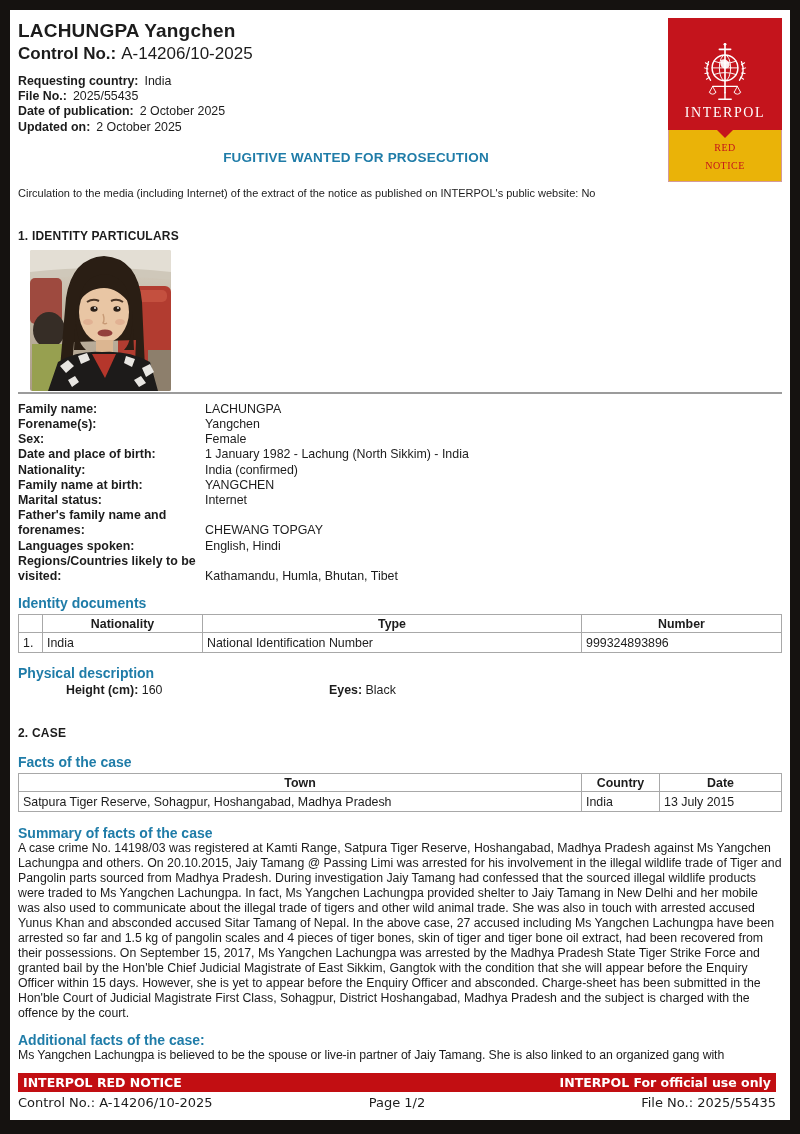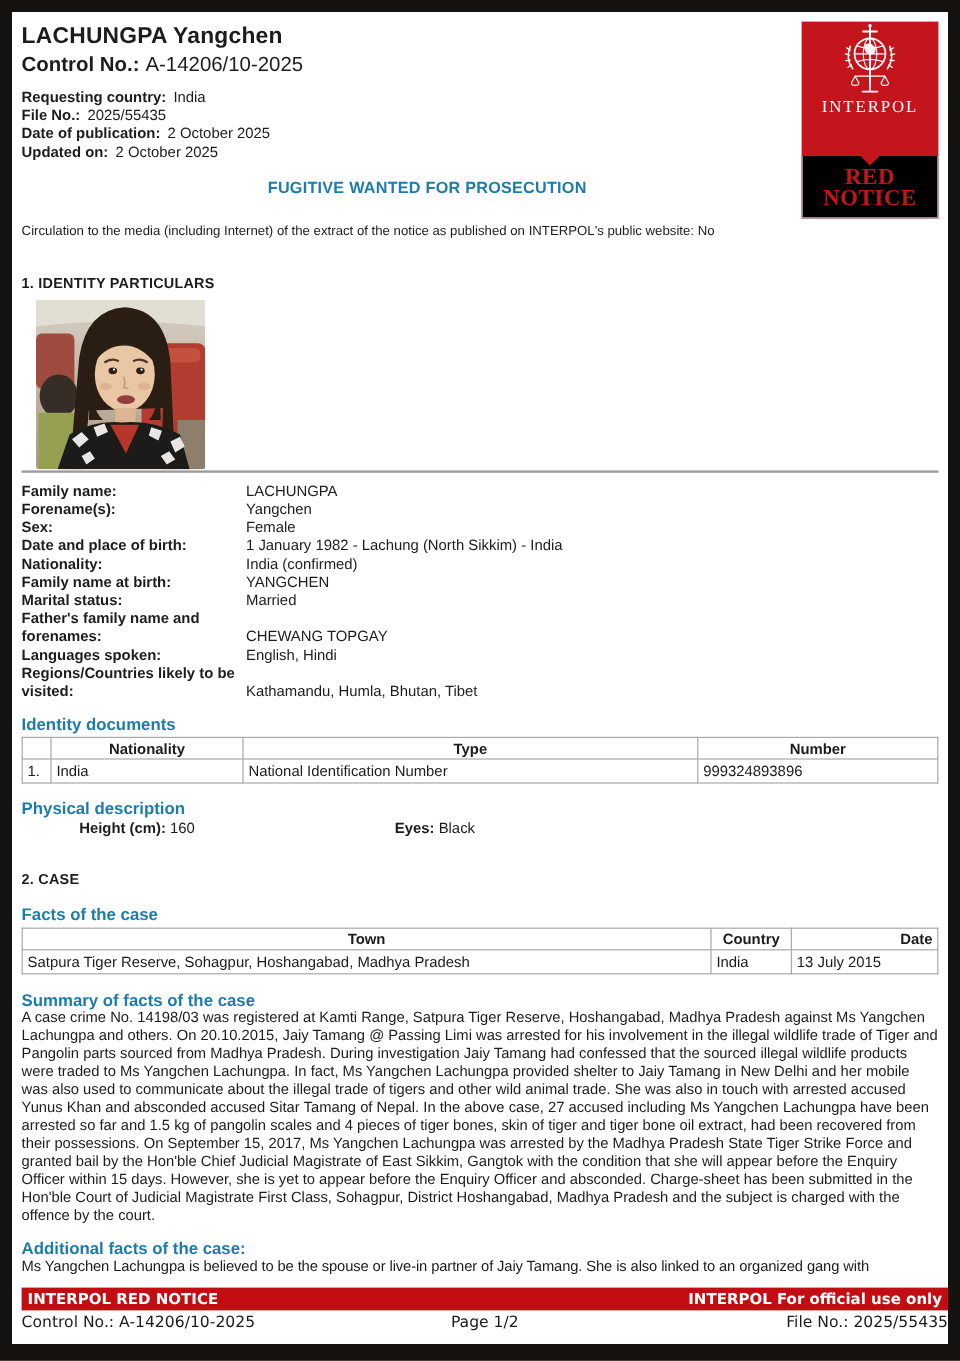--- a/index.html
+++ b/index.html
@@ -30,36 +30,36 @@
   .banner-wrap { margin-top:13px; margin-right:88px; text-align:center; }
   .banner { font-size:13.5px; font-weight:bold; color:var(--teal); letter-spacing:0.2px; }
 
   .circulation { margin-top:21px; font-size:11px; white-space:nowrap; overflow:hidden; }
 
   
   .badge { position:absolute; top:8px; right:8px; width:114px; height:164px; }
   .badge-red {
     height:112px; background:var(--badge-red);
     display:flex; flex-direction:column; align-items:center; justify-content:flex-start;
-    padding-top:0; position:relative;
+    padding-top:23px; position:relative;
   }
   .badge-brand {
     color:#fff; font-family:"Liberation Serif", serif;
     font-size:14px; letter-spacing:1.6px; margin-top:2px;
   }
   .badge-notch {
     position:absolute; left:50%; bottom:-8px; transform:translateX(-50%);
     width:0; height:0; border-left:8px solid transparent; border-right:8px solid transparent;
     border-top:8px solid var(--badge-red); z-index:2;
   }
   .badge-white {
-    height:52px; background:#000000; border:1px solid #d49a9a; border-top:none;
+    height:52px; background:#eab308; border:1px solid #d49a9a; border-top:none;
     text-align:center; padding-top:9px;
-    font-family:"Liberation Serif", serif; font-weight:bold;
-    font-size:19px; line-height:18px; color:var(--badge-red); letter-spacing:0.5px;
+    font-family:"Liberation Serif", serif; font-weight:normal;
+    font-size:10px; line-height:18px; color:var(--badge-red); letter-spacing:0.5px;
   }
 
   
   .section-title { font-size:12px; font-weight:bold; letter-spacing:0.2px; }
   .sec1 { margin-top:30px; }
   .photo { margin-top:7px; margin-left:12px; width:141px; height:141px; display:block; border-radius:2px; }
   .rule { border:none; border-top:2px solid #9b9b9b; margin-top:1px; }
 
   .fields { margin-top:8px; font-size:12.4px; line-height:15.2px; }
   .frow { display:grid; grid-template-columns:187px 1fr; align-items:end; }
@@ -68,38 +68,38 @@
   .sub-title { font-size:14px; font-weight:bold; color:var(--teal); }
   .doc-title2 { margin-top:11px; }
 
   table { width:100%; border-collapse:collapse; font-size:12.4px; margin-top:3px; }
   th, td { border:1px solid #a8a8a8; padding:1px 4px; }
   th { font-weight:bold; text-align:center; height:18px; }
   td { height:20px; text-align:left; }
   .col-num { width:24px; }
   .col-nat { width:160px; }
   .col-number { width:200px; }
-  .col-country { width:67px; }
-  .col-date { width:122px;text-align:right; }
+  .col-country { width:78px; }
+  .col-date { width:122px; }
 
   .phys-title { margin-top:12px; }
   .phys-line { margin-top:2px; font-size:12.4px; line-height:15px;padding-left:48px; }
   .phys-line .lbl { font-weight:bold; }
   .phys-height { display:inline-block; width:263px; }
 
   
   .sec2 { margin-top:28px; }
   .facts-title { margin-top:14px; }
   .summary-title { margin-top:13px; }
   .para { font-size:12.3px; line-height:15px; text-align:left; }
   .additional-title { margin-top:11px; }
   .additional { white-space:nowrap; overflow:hidden; letter-spacing:-0.1px; }
 
   
-  .footer { position:absolute; left:8px; right:0; bottom:10px; font-family:"DejaVu Sans", sans-serif; }
+  .footer { position:absolute; left:8px; right:14px; bottom:10px; font-family:"DejaVu Sans", sans-serif; }
   .footer-bar {
     background:var(--bar-red); color:#fff; height:19px; line-height:19px;
     display:flex; justify-content:space-between; padding:0 5px;
     font-size:12.5px; font-weight:bold;
   }
   .footer-row {
     display:grid; grid-template-columns:1fr auto 1fr; align-items:center;
     font-size:13px; padding-top:3px;
   }
   .footer-row .fr-center { text-align:center; }
@@ -225,21 +225,21 @@
     <div class="frow">
         <div class="flabel">Nationality:</div>
         <div class="fvalue">India (confirmed)</div>
       </div>
     <div class="frow">
         <div class="flabel">Family name at birth:</div>
         <div class="fvalue">YANGCHEN</div>
       </div>
     <div class="frow">
         <div class="flabel">Marital status:</div>
-        <div class="fvalue">Married</div>
+        <div class="fvalue">Internet</div>
       </div>
     <div class="frow">
         <div class="flabel">Father's family name and forenames:</div>
         <div class="fvalue">CHEWANG TOPGAY</div>
       </div>
     <div class="frow">
         <div class="flabel">Languages spoken:</div>
         <div class="fvalue">English, Hindi</div>
       </div>
     <div class="frow">

